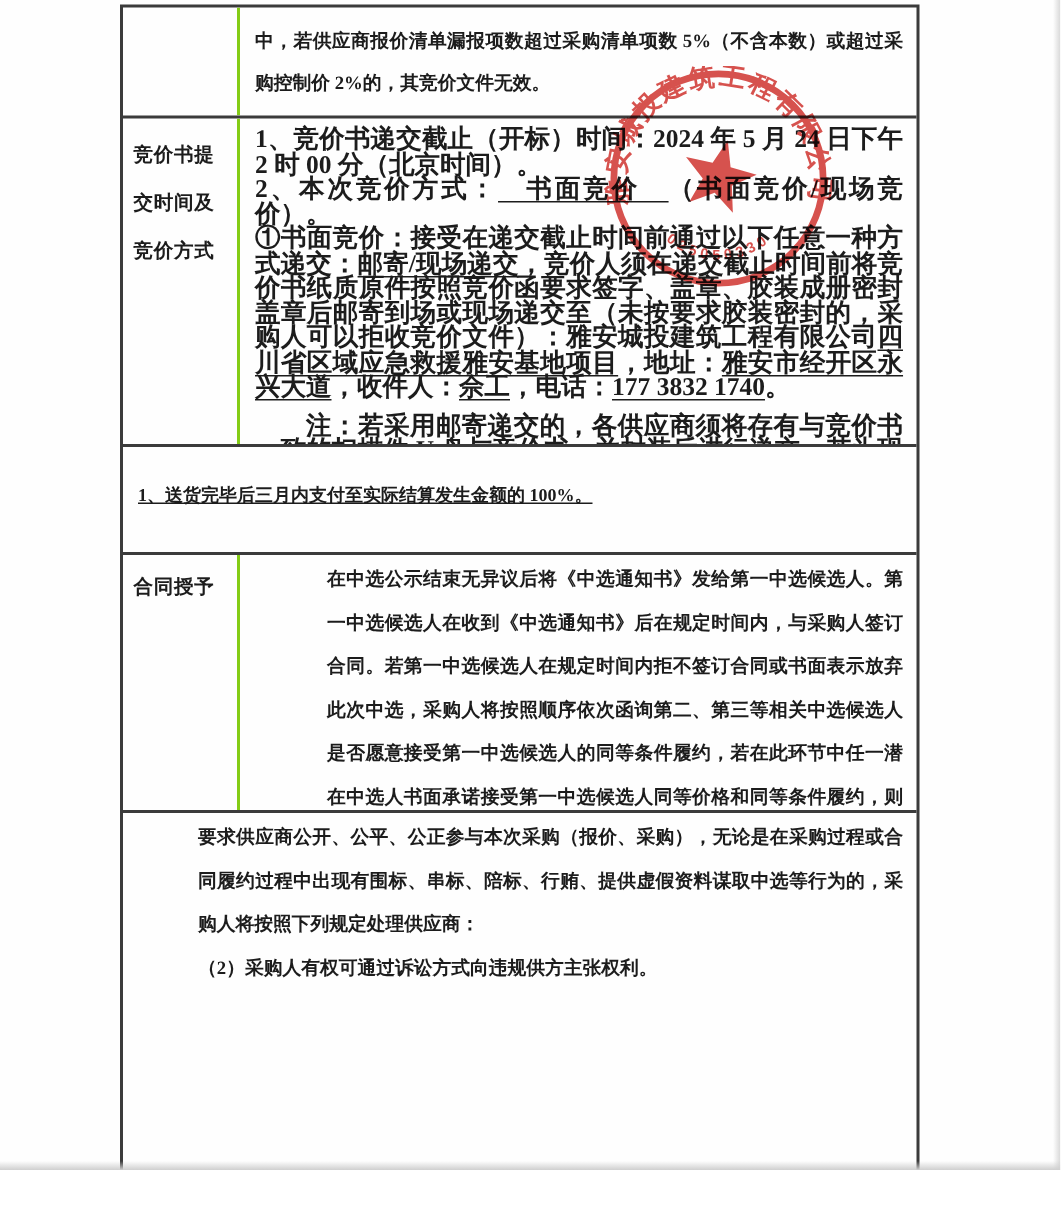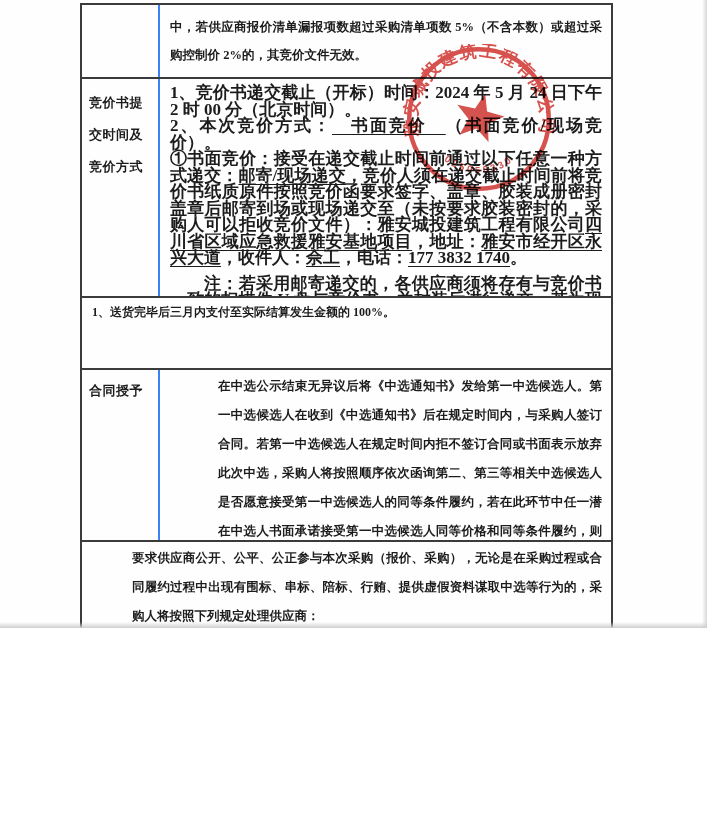--- a/index.html
+++ b/index.html
@@ -1,18 +1,18 @@
 <!DOCTYPE html>
 <html><head>
 <meta charset="utf-8">
 <style>
   html,body{margin:0;padding:0;background:#ffffff;}
   .page{
     position:relative;
-    width:707px;height:628px;
+    width:707px;height:780px;
     background:#fefefe;
     overflow:hidden;
     font-family:"Liberation Serif","DejaVu Serif",serif;
     color:#1c1c1c;
   }
   .scan-edge-right{
     position:absolute;right:0;top:0;width:5px;height:100%;
     background:linear-gradient(to left,#d8d8d8,rgba(255,255,255,0));
   }
   .scan-edge-bottom{
@@ -23,42 +23,42 @@
     position:absolute;left:80px;top:3px;width:533px;height:800px;
     border:2px solid #3b3b3b;
     box-sizing:border-box;
     display:flex;flex-direction:column;
   }
   .row{display:flex;box-sizing:border-box;overflow:hidden;}
   .row + .row{border-top:2px solid #3b3b3b;}
   .cell{box-sizing:border-box;overflow:hidden;}
   .label{
     width:78px;min-width:78px;
-    border-right:2px solid #3b82f6;
+    border-right:2px solid #84cc16;
     font-size:13px;font-weight:700;
     padding:10px 5px 0 7px;
     line-height:22px;
     letter-spacing:.5px;
   }
   .label.vcenter{display:flex;align-items:center;padding-top:0;}
   .label.wide-lines{line-height:32px;padding-top:8px;}
   .content{
     flex:1;
     padding:5px 9px 0 10px;
     font-weight:600;
     text-align:justify;
   }
   .r1{height:72px;}
   .r2{height:219px;}
   .r3{height:72px;}
   .r4{height:172px;gap:48px;}
   .r5{height:261px;}
   .r1 .content{font-size:12.5px;line-height:28px;padding-top:8px;}
   .r2 .content{font-size:17px;line-height:16.5px;padding-top:6px;}
-  .r3 .content{font-size:12px;line-height:16.5px;padding-top:6px;}
+  .r3 .content{font-size:12px;line-height:16.5px;padding-top:24px;text-decoration:underline;}
   .r4 .content{font-size:12.5px;line-height:29px;padding-top:2px;}
   .r5 .content{font-size:12.5px;line-height:29px;padding-top:2px;margin-left:40px;}
   .para{margin:0;}
   .para.indent{text-indent:2em;}
   .para.gap{margin-top:9px;}
   .content u{text-underline-offset:3px;}
   .stamp{
     position:absolute;left:392px;top:44px;width:174px;height:150px;
     opacity:.82;
     mix-blend-mode:multiply;

